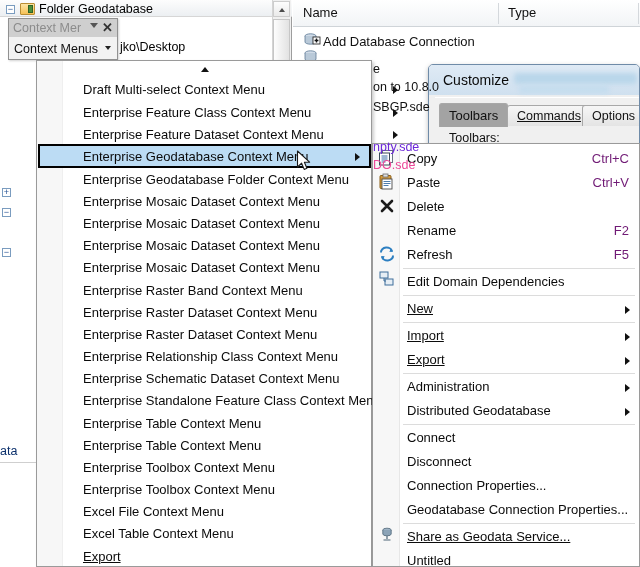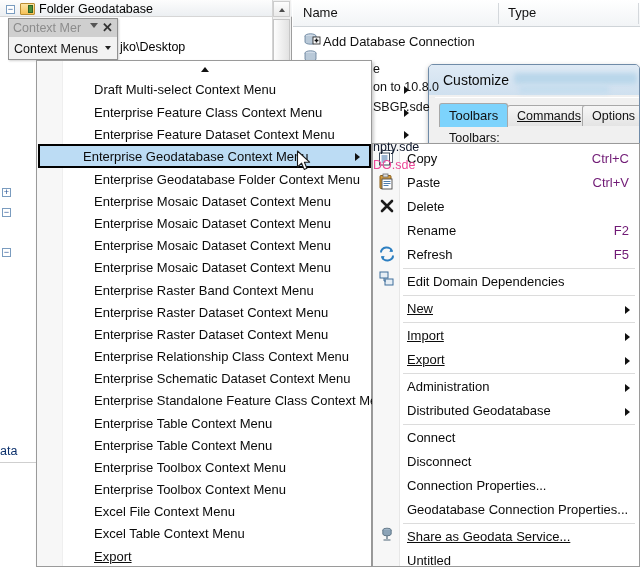--- a/index.html
+++ b/index.html
@@ -116,21 +116,21 @@
     background:#f7f7f7; border-right:1px solid #efefef; box-sizing:border-box;
   }
   .scroll-up-row {
     position:absolute; left:1px; top:1px; width:333px; height:14px;
   }
   .scroll-up-row::after {
     content:""; position:absolute; left:50%; margin-left:-4px; top:5px;
     width:0;height:0;border-left:4px solid transparent;border-right:4px solid transparent;border-bottom:5px solid #111;
   }
   .mi {
-    position:absolute; left:12px; width:371px; height:24px;
+    position:absolute; left:1px; width:371px; height:24px;
     display:flex; align-items:center; box-sizing:border-box;
   }
   .mi .mi-label {
     position:absolute; left:45px; font-size:13px; color:#0b0b0b; white-space:nowrap;
   }
   .mi .mi-arrow {
     position:absolute; right:11px; top:9px; width:0;height:0;
     border-top:4px solid transparent; border-bottom:4px solid transparent; border-left:5px solid #111;
   }
   .mi.selected {
@@ -190,21 +190,21 @@
     background:#f0f0f0; border-top:1px solid #ffffff; box-sizing:border-box;
   }
   .tabstrip { position:absolute; left:4px; top:5px; height:23px; }
   .tab {
     position:absolute; top:2px; height:21px; padding:0 9px; font-size:12.5px;
     line-height:21px; background:linear-gradient(to bottom,#f6f6f6,#e4e4e4);
     border:1px solid #a8a8a8; border-bottom:none; border-radius:3px 3px 0 0; box-sizing:border-box;
     color:#111;
   }
   .tab.active {
-    top:0px; height:24px; line-height:24px; background:#7dd3fc; z-index:3; font-size:13px;
+    top:0px; height:24px; line-height:24px; background:#a3a3a3; z-index:3; font-size:13px;
   }
   .tabs-underline {
     position:absolute; left:4px; top:27px; width:200px; height:1px; background:#a8a8a8;
   }
   .cust-subs { position:absolute; left:14px; top:33px; font-size:12.5px; color:#111; }
 
   .cursor-arrow { position:absolute; pointer-events:none; }
 </style>
 </head>
 <body>
@@ -235,21 +235,21 @@
     <div class="tsb-up"></div>
     <div class="tsb-thumb"></div>
 
     <div style="position:absolute;left:364px;top:0;"></div>
   </div>
 
   <div style="position:absolute;left:373px;top:62px;font-size:12.5px;color:#111;z-index:3;">e</div>
   <div style="position:absolute;left:373px;top:80px;font-size:12.5px;color:#111;z-index:3;">on to 10.8.0</div>
   <div style="position:absolute;left:373px;top:100px;font-size:12.5px;color:#111;z-index:3;">SBGP.sde</div>
   <div style="position:absolute;left:373px;top:120px;font-size:12.5px;color:#ec4899;z-index:3;margin-top:38px;">DO.sde</div>
-  <div style="position:absolute;left:373px;top:140px;font-size:12.5px;color:#0f172a;z-index:3;">npty.sde</div>
+  <div style="position:absolute;left:373px;top:140px;font-size:12.5px;color:#6d28d9;z-index:3;">npty.sde</div>
 
   <div class="contents-pane">
     <div class="col-header">
       <span class="hcell" style="left:10px;">Name</span>
       <span class="hcell" style="left:215px;">Type</span>
       <span class="col-div" style="left:205px;"></span>
       <span class="col-div" style="left:345px;"></span>
     </div>
 
     <div class="content-row" style="left:30px; top:34px;">

